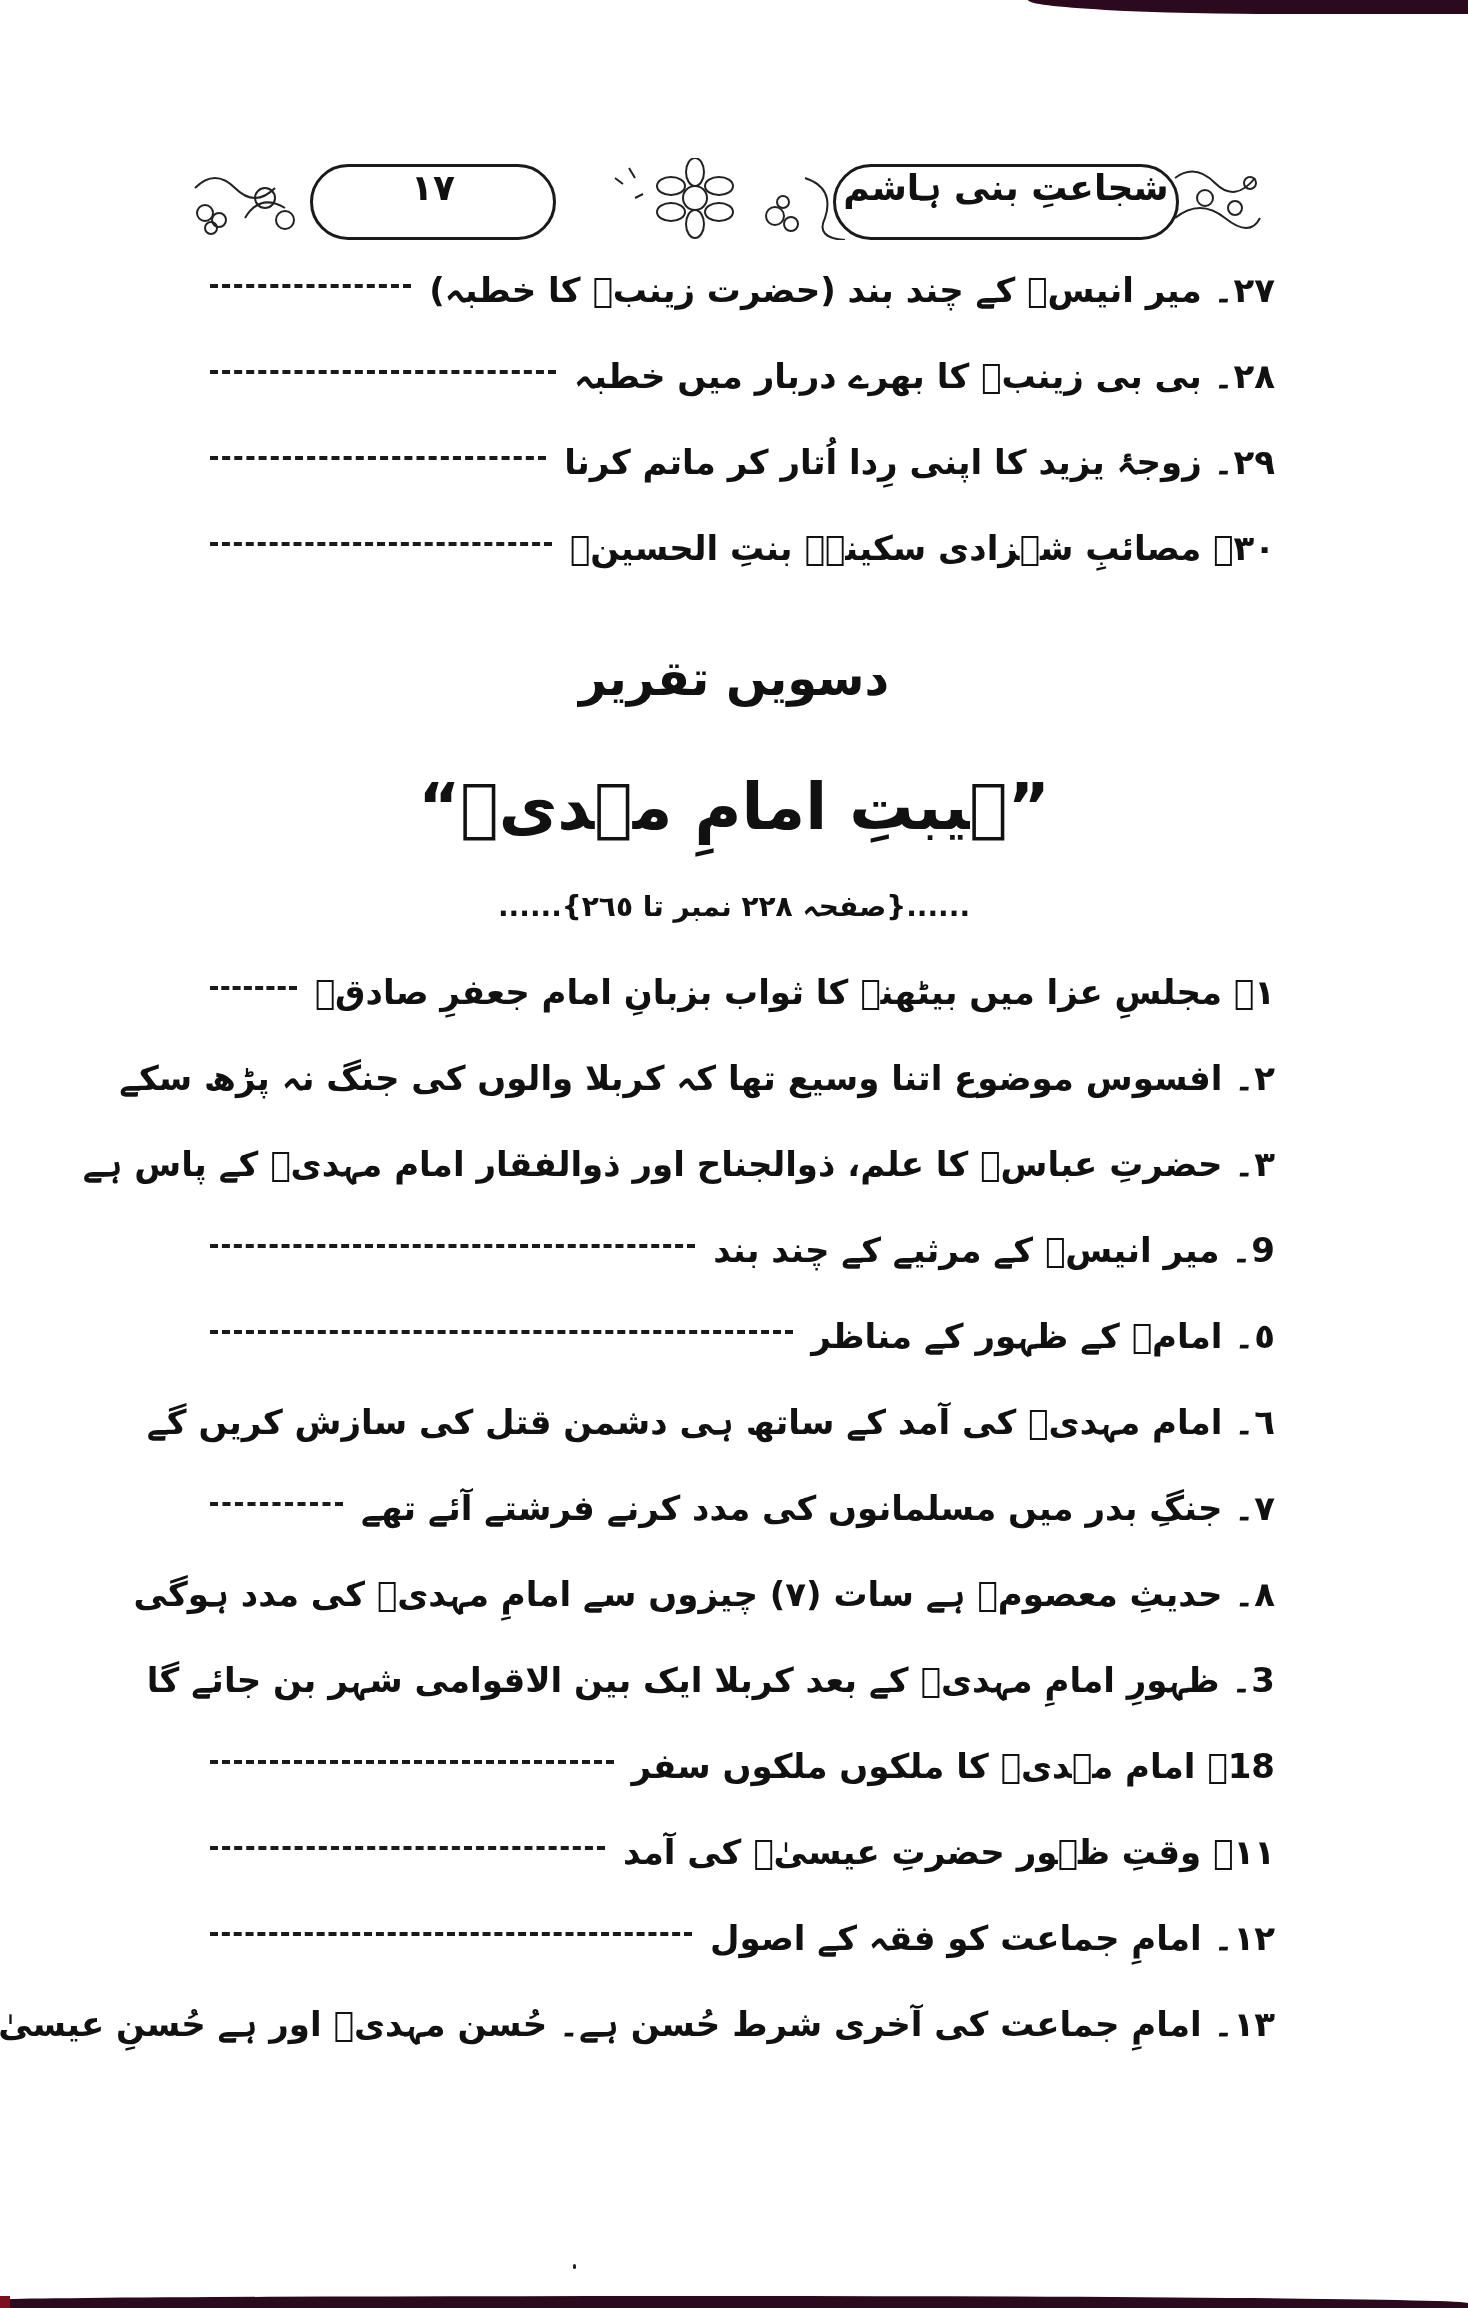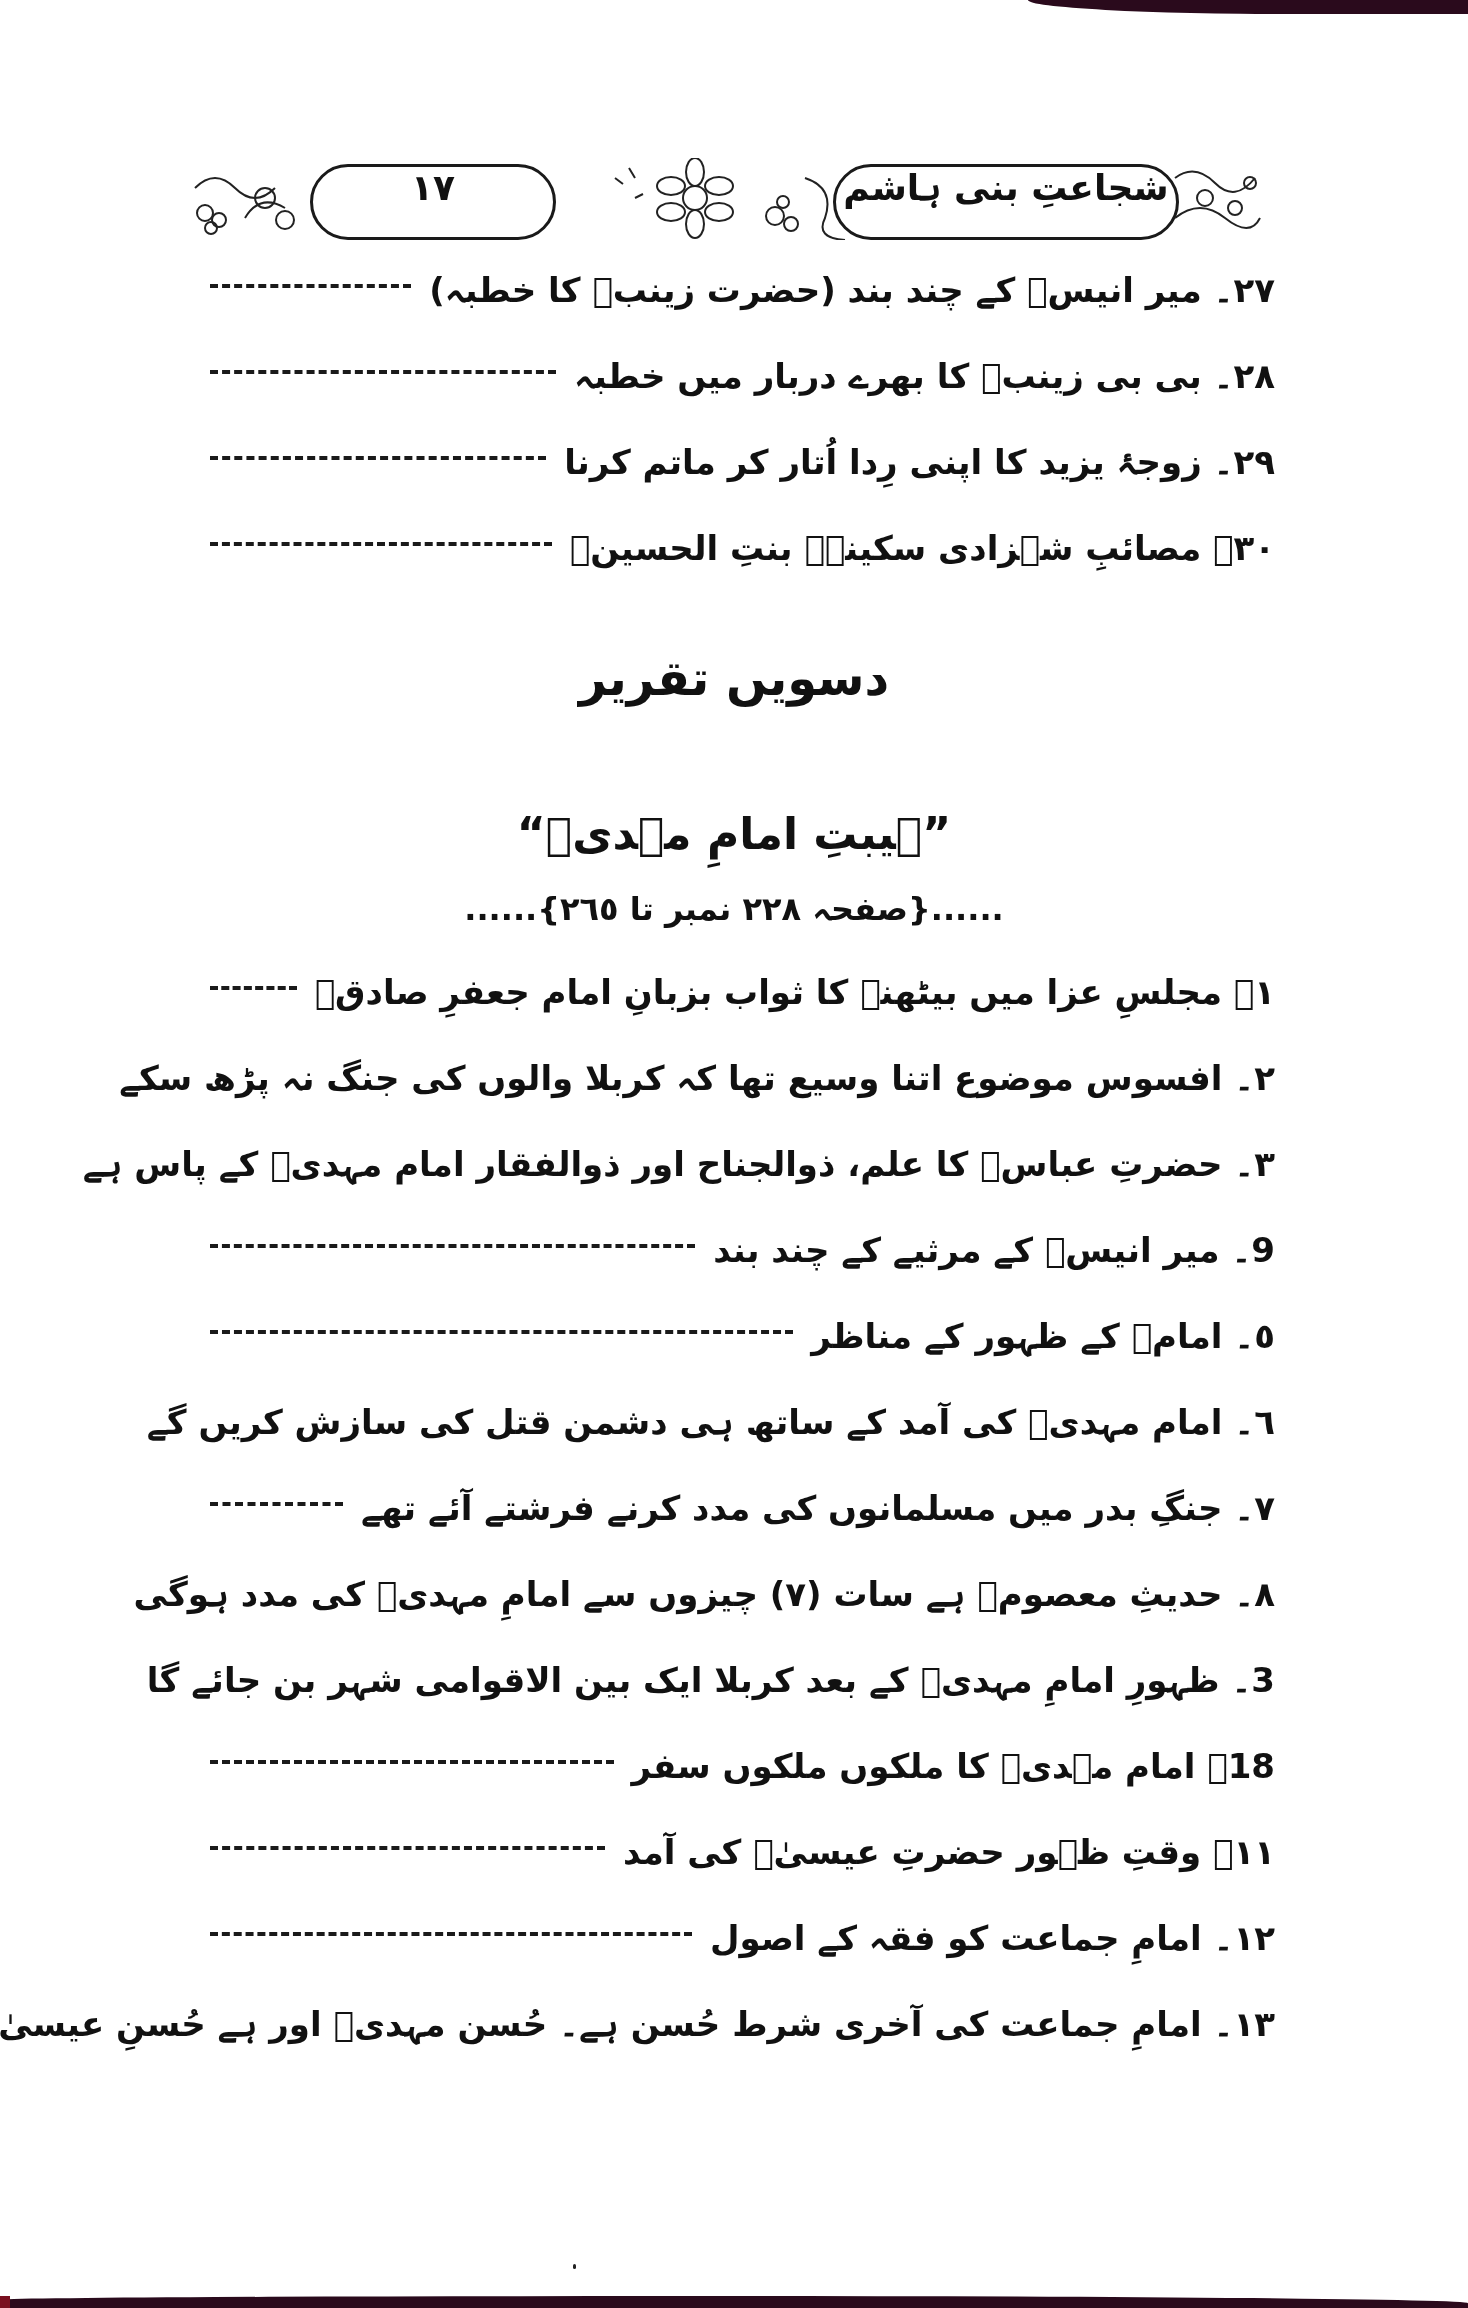--- a/index.html
+++ b/index.html
@@ -55,22 +55,22 @@
     flex:1; height:0; border-top:4px dashed #1a1a1a; margin-right:18px; margin-top:14px;
   }
   .top-list { top:270px; }
   .main-list { top:972px; }
 
   .heading {
     position:absolute; left:0; width:1468px; text-align:center; direction:rtl;
     font-family:"DejaVu Sans", sans-serif; font-weight:bold;
   }
   .h-lecture { top:650px; font-size:48px; }
-  .h-topic { top:808px; font-size:44px; }
-  .h-pages { top:890px; font-size:32px; }
+  .h-topic { top:770px; font-size:64px; }
+  .h-pages { top:890px; font-size:28px; }
 </style>
 </head>
 <body>
 
 <div class="top-edge"></div>
 
 <div class="header">
   <svg class="ornament orn-left" viewBox="0 0 120 82">
     <g fill="none" stroke="#222" stroke-width="2">
       <circle cx="20" cy="55" r="8"></circle>

